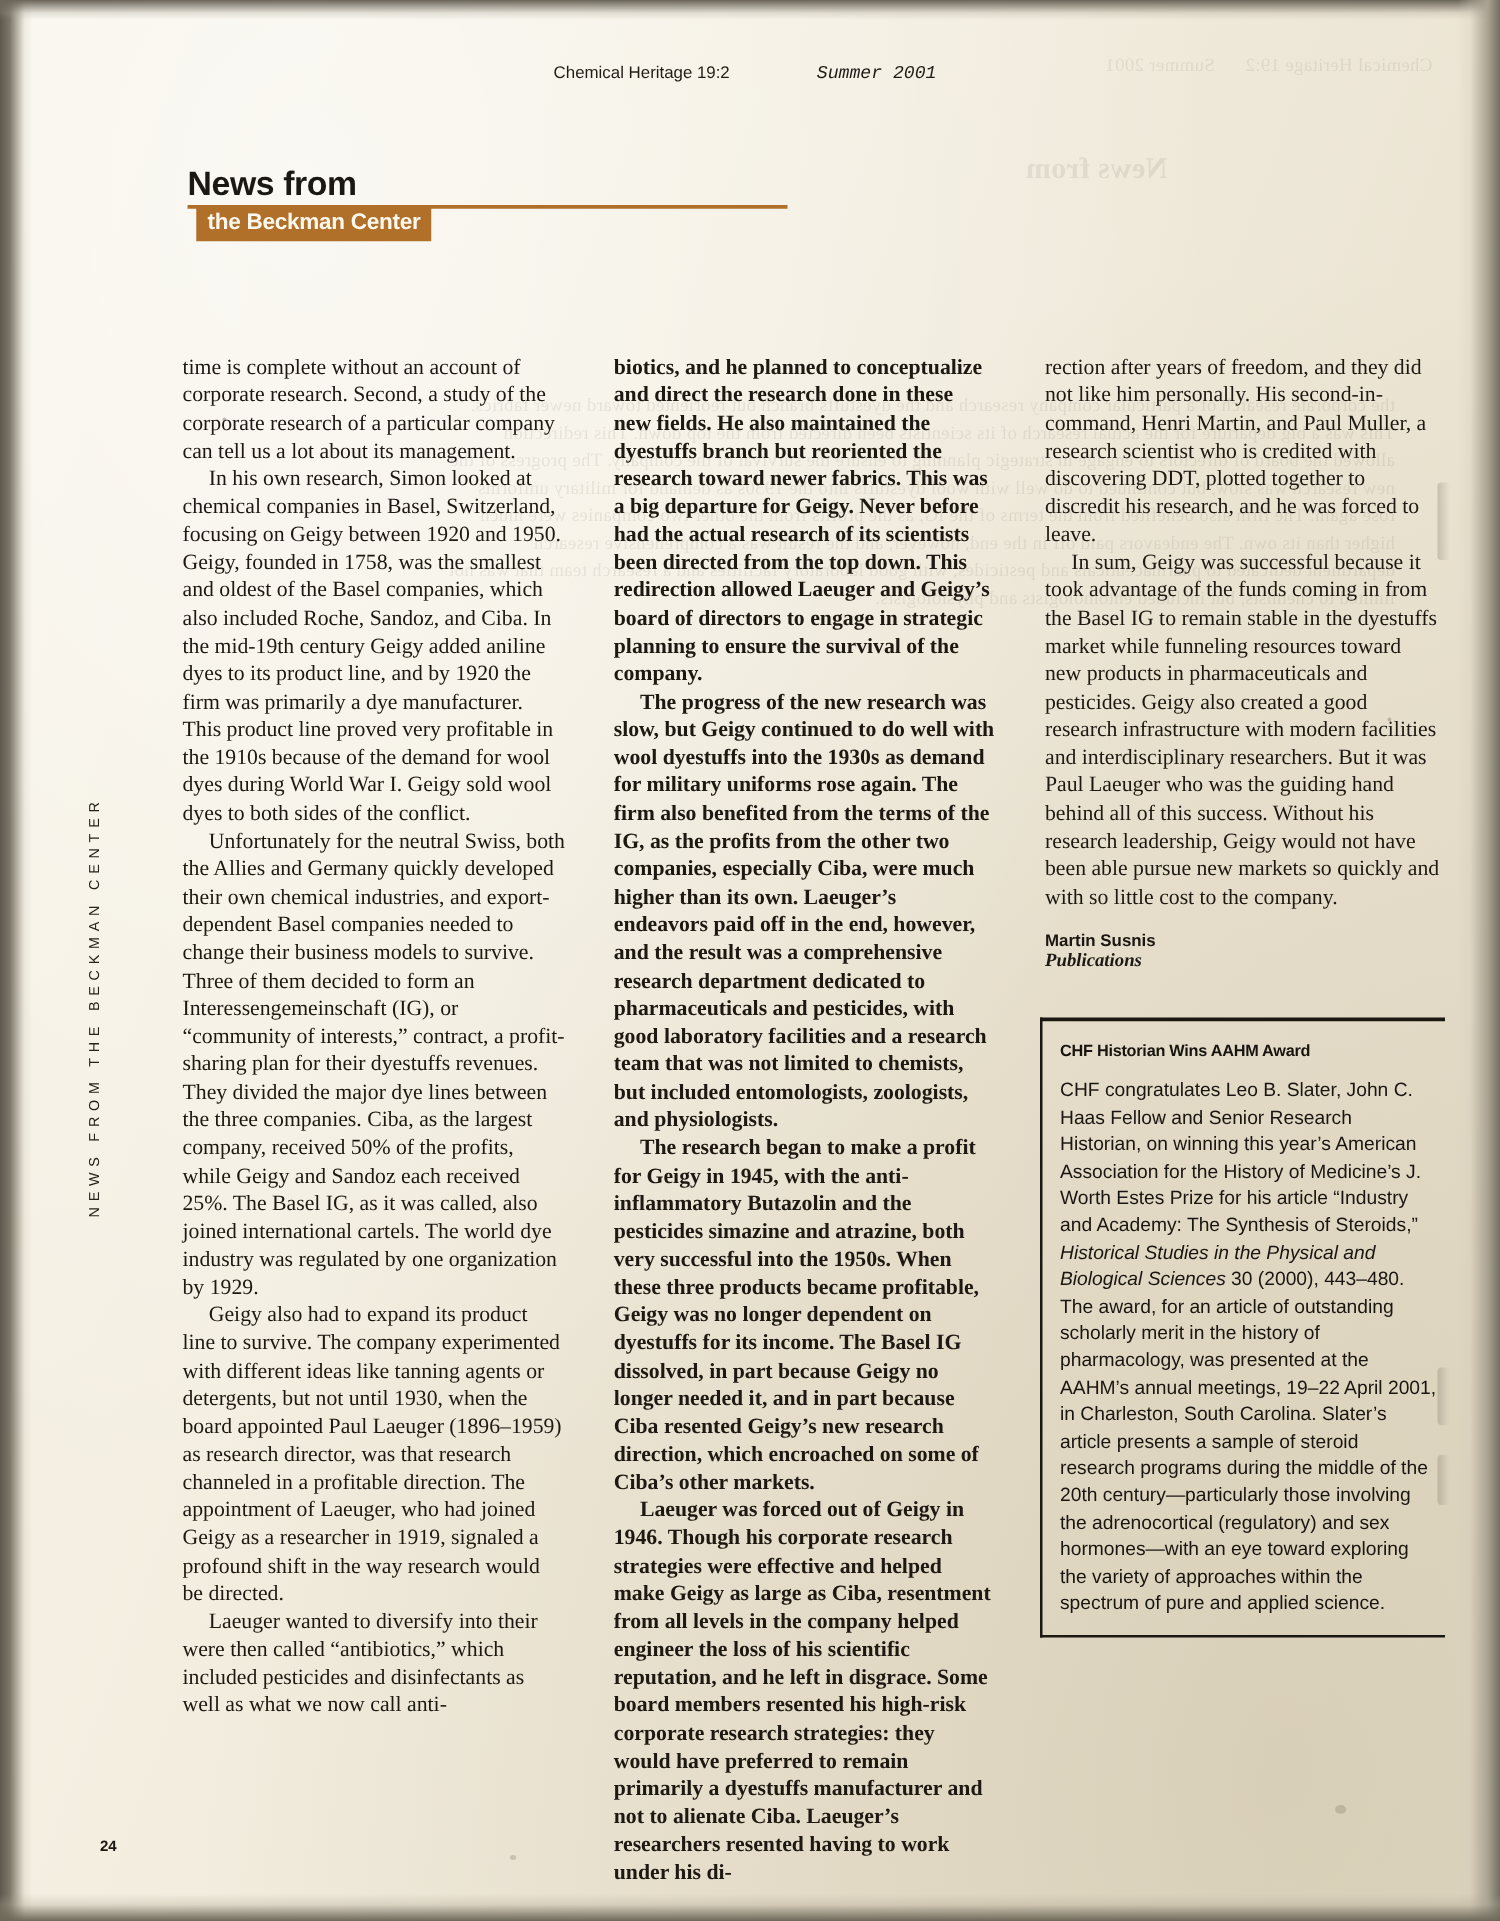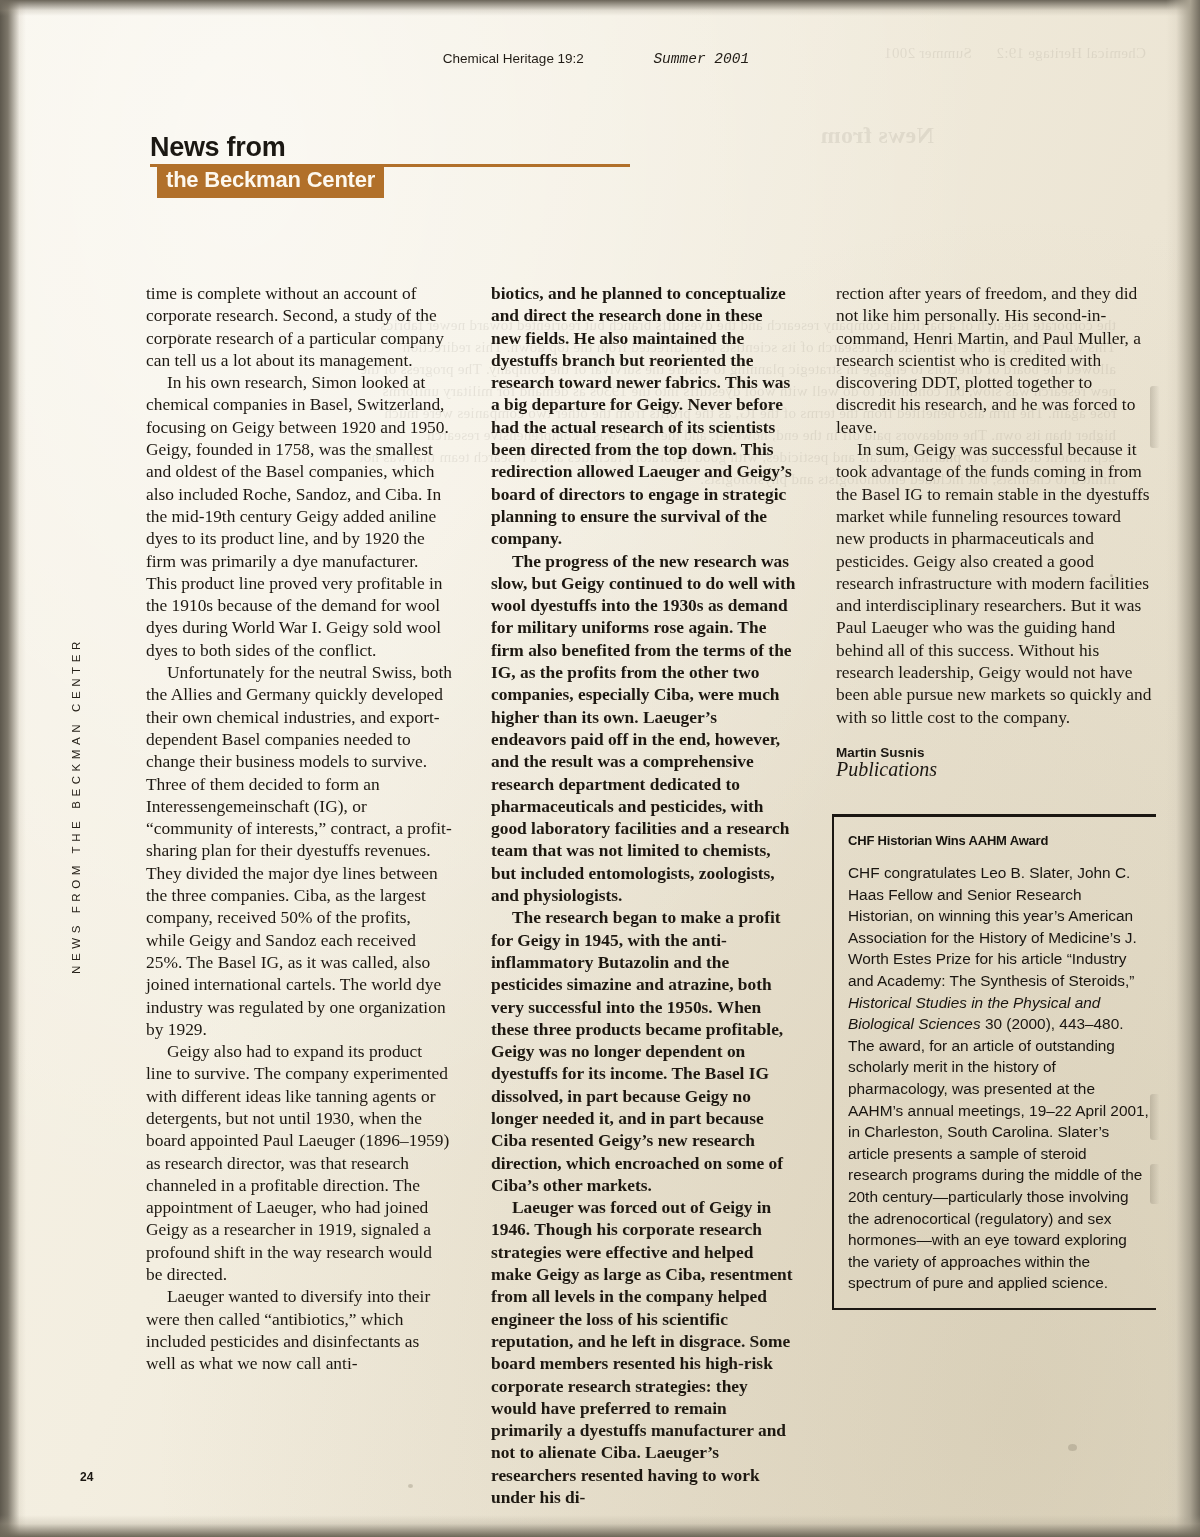--- a/index.html
+++ b/index.html
@@ -112,21 +112,21 @@
     background: #b1702a;
   }
   .badge {
     position: absolute;
     left: 131px;
     top: 150px;
     background: #b1702a;
     color: #fdf8ee;
     font-family: "Liberation Sans", sans-serif;
     font-weight: bold;
-    font-size: 22px;
+    font-size: 18px;
     letter-spacing: -0.2px;
     padding: 3px 9px 5px 9px;
   }
 
   
   .vlabel {
     position: absolute;
     left: 44px;
     top: 960px;
     transform: rotate(-90deg);
@@ -169,22 +169,22 @@
     margin-top: 16px;
     font-family: "Liberation Sans", sans-serif;
     font-size: 13.5px;
     font-weight: bold;
     color: #1b1712;
     line-height: 17px;
   }
   .byline .role {
     font-family: "Liberation Serif", serif;
     font-style: italic;
-    font-weight: normal;
-    font-size: 20px;
+    font-weight: bold;
+    font-size: 15px;
     display: block;
   }
 
   
   .sidebox {
     position: absolute;
     left: 806px;
     top: 800px;
     width: 324px;
     border-top: 3px solid #1b1712;

